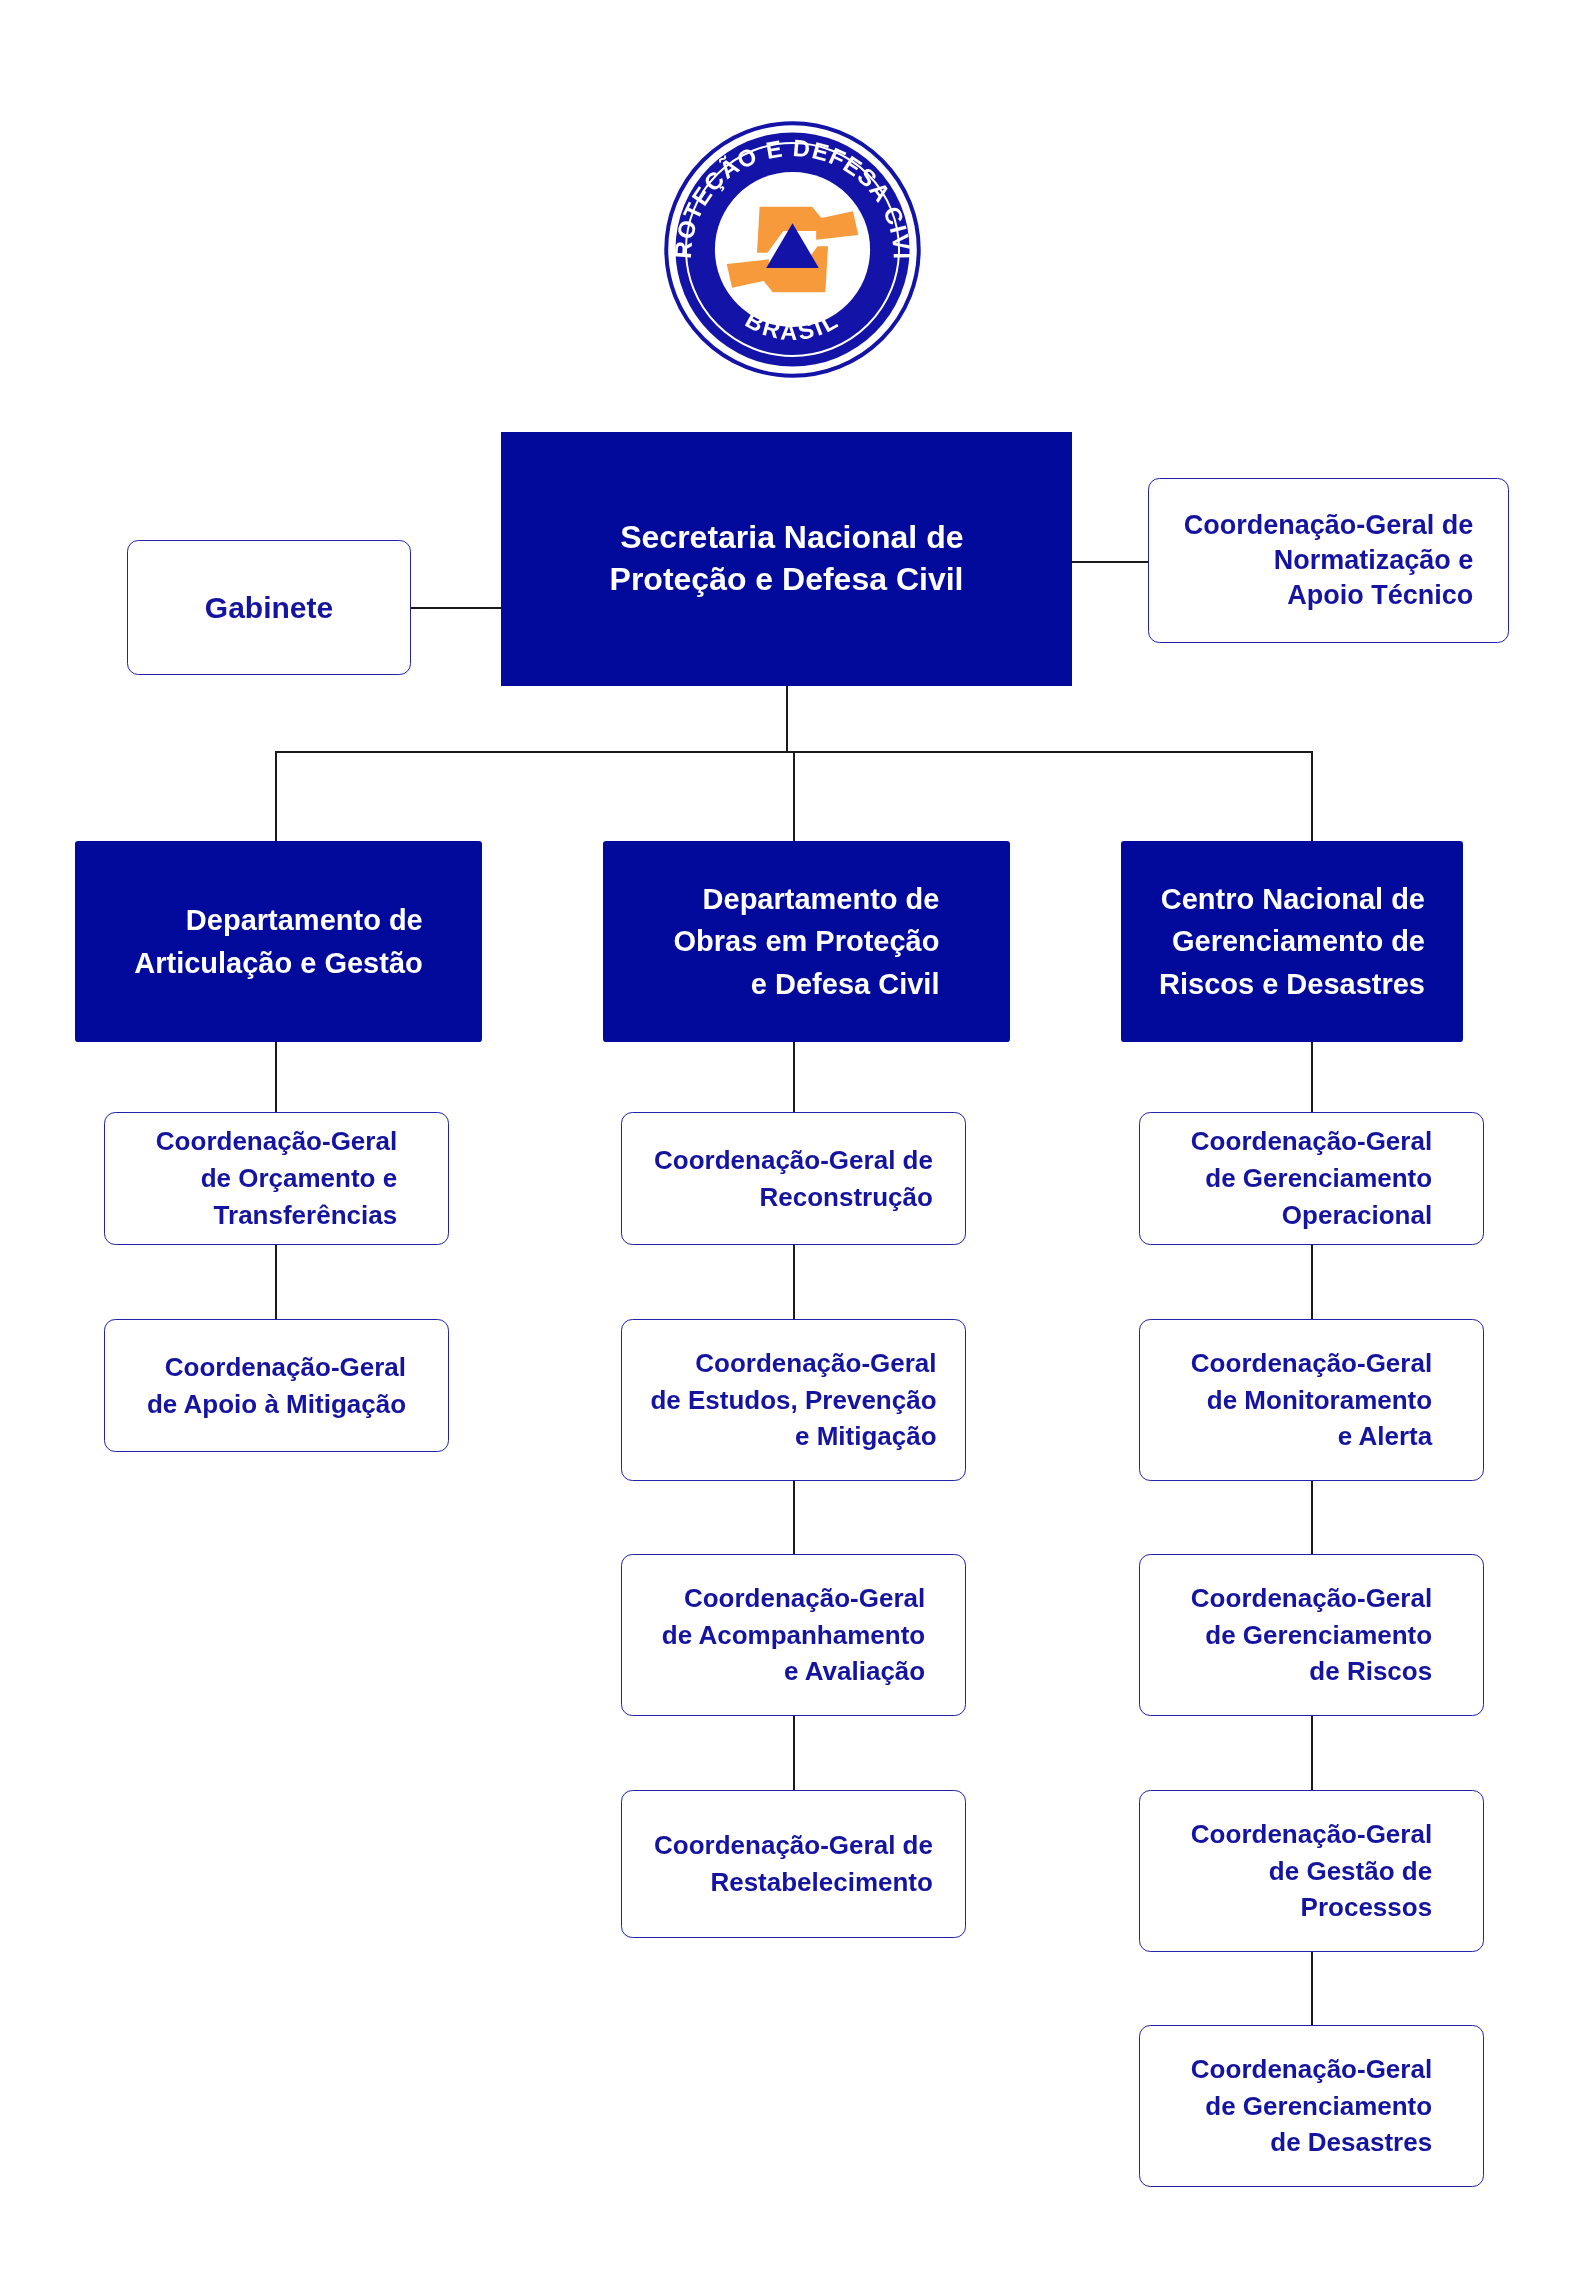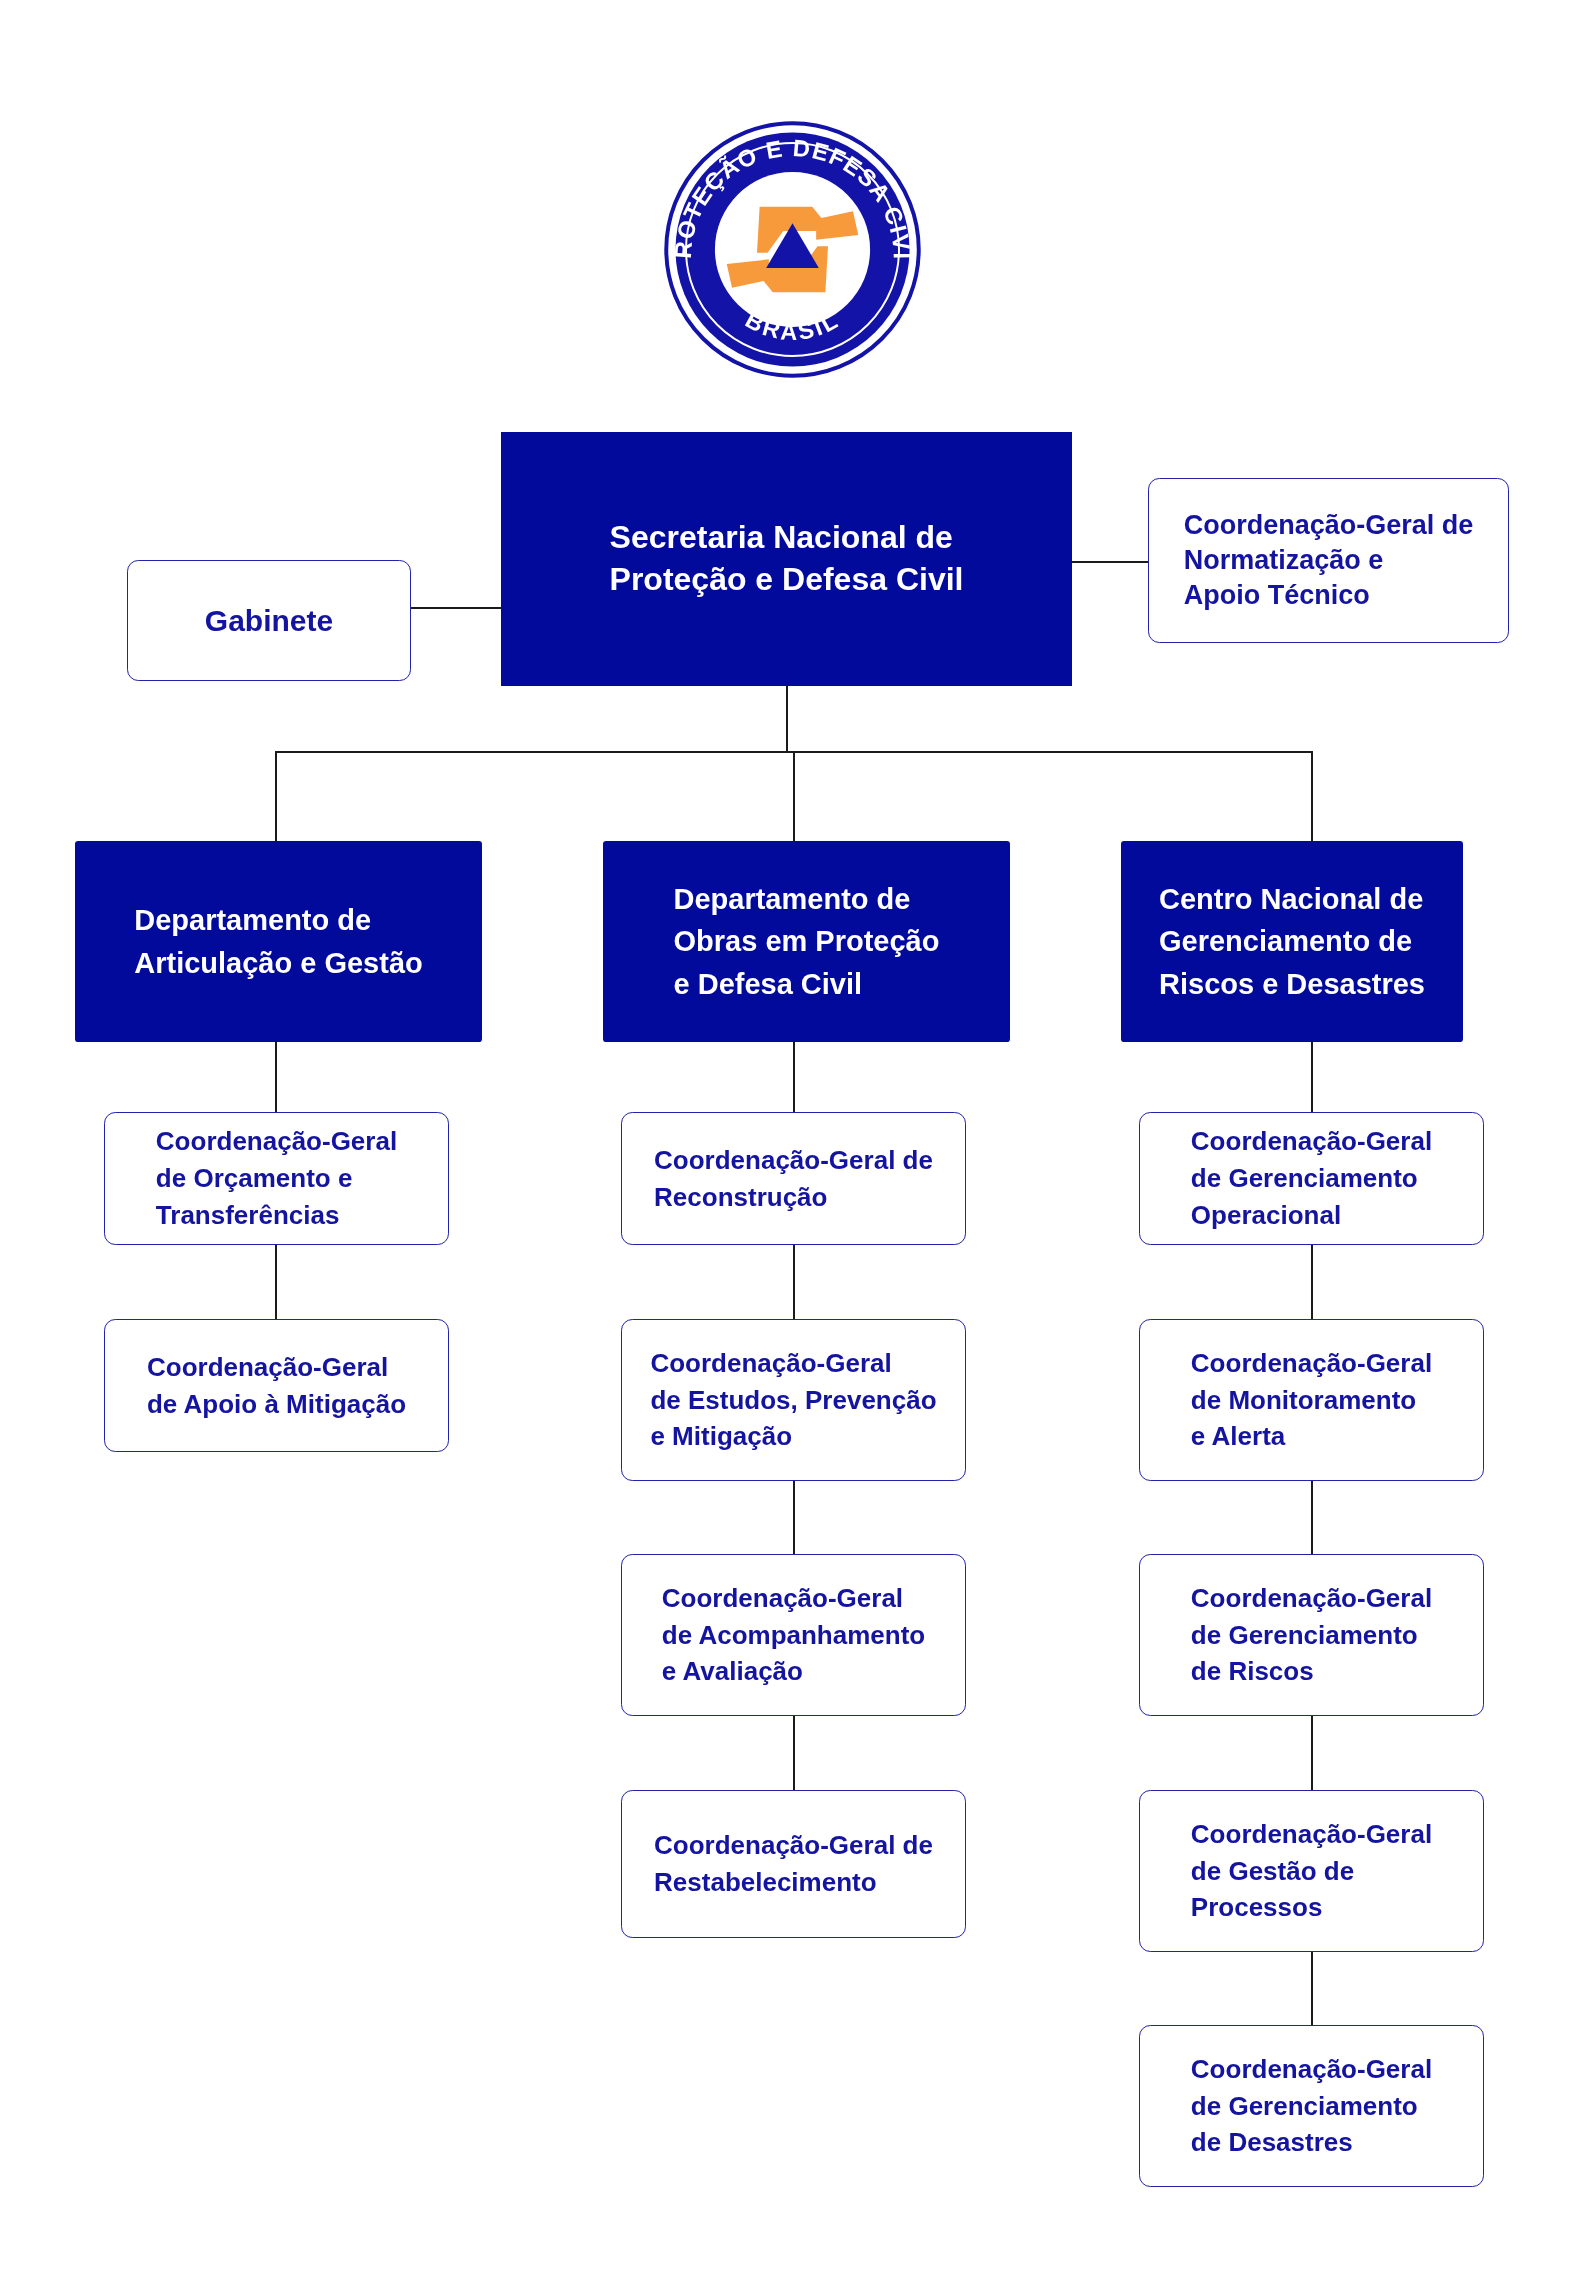--- a/index.html
+++ b/index.html
@@ -29,21 +29,21 @@
   }
   .logo-wrap svg { display: block; width: 100%; height: 100%; }
 
   
   .node {
     position: absolute;
     box-sizing: border-box;
     display: flex;
     align-items: center;
     justify-content: center;
-    text-align: left;
+    text-align: right;
     font-weight: bold;
     line-height: 1.30;
     white-space: pre-line;
   }
   .node-filled {
     background: #020a9c;
     color: #ffffff;
     border: 0;
     border-radius: 3.1px;
   }
@@ -54,22 +54,22 @@
     border-radius: 11.3px;
   }
 
   .secretaria {
     left: 501px; top: 432px;
     width: 571px; height: 254px;
     font-size: 32px;
     border-radius: 0;
   }
   .gabinete {
-    left: 127px; top: 560px;
-    width: 284px; height: 121px;
+    left: 127px; top: 540px;
+    width: 284px; height: 135px;
     font-size: 30px;
   }
   .normatizacao {
     left: 1148px; top: 478px;
     width: 361px; height: 165px;
     font-size: 27px;
   }
 
   .dept {
     top: 841px;

